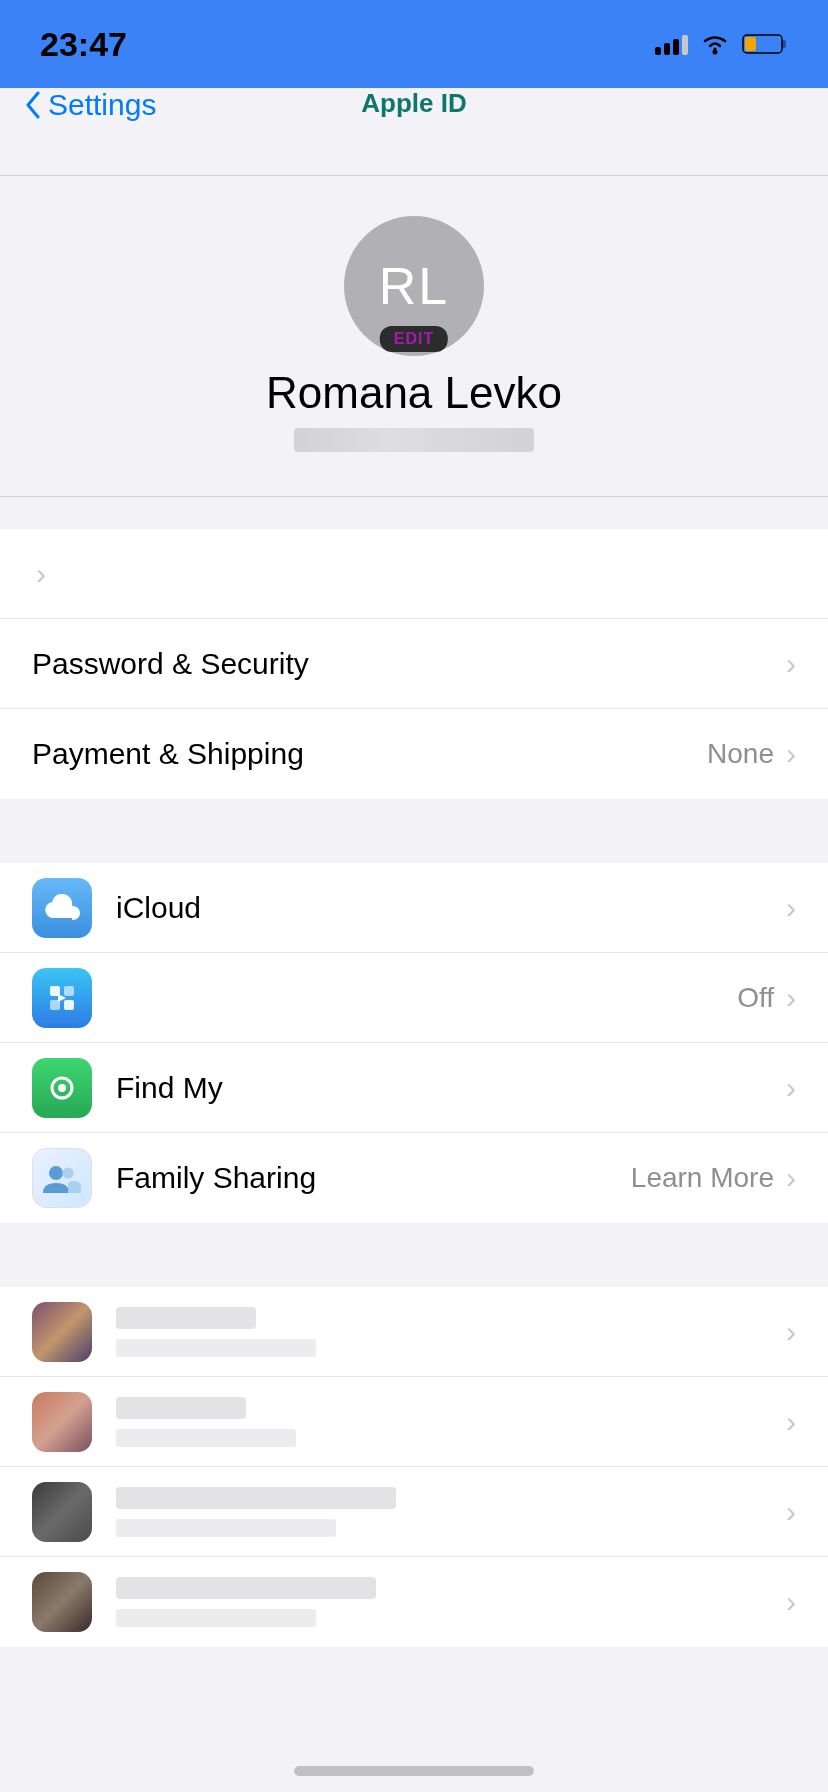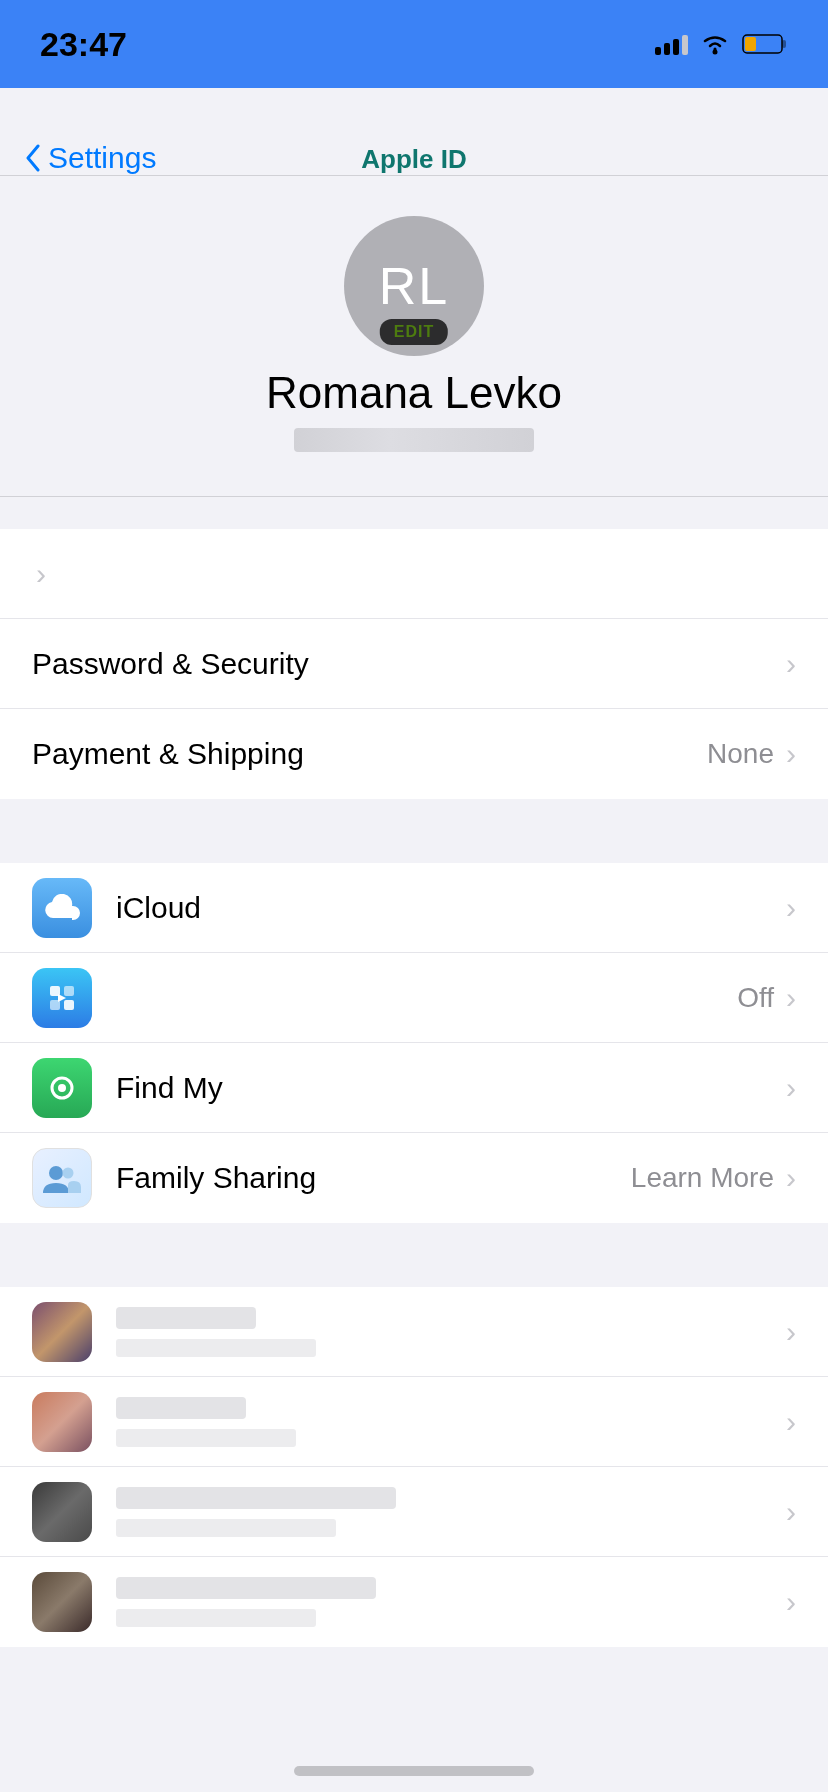--- a/index.html
+++ b/index.html
@@ -41,21 +41,21 @@
       background: #000;
       width: 6px;
       border-radius: 2px;
     }
 
     
     .nav-bar {
       background: #f2f2f7;
       height: 88px;
       display: flex;
-      align-items: flex-end;
+      align-items: flex-start;
       justify-content: center;
       position: relative;
       border-bottom: 1px solid #d1d1d6;
     }
     .nav-back {
       position: absolute;
       left: 24px;
       display: flex;
       align-items: center;
       gap: 6px;
@@ -100,25 +100,25 @@
       overflow: hidden;
     }
     .avatar-initials {
       font-size: 52px;
       font-weight: 400;
       color: #fff;
       letter-spacing: 2px;
     }
     .avatar-edit-badge {
       position: absolute;
-      bottom: 11px;
+      bottom: 4px;
       left: 50%;
       transform: translateX(-50%);
       background: rgba(0,0,0,0.75);
-      color: #4d7c0f;
+      color: #a21caf;
       font-size: 16px;
       font-weight: 600;
       letter-spacing: 1px;
       padding: 4px 14px;
       border-radius: 12px;
       white-space: nowrap;
     }
     .profile-name {
       font-size: 44px;
       font-weight: 400;

